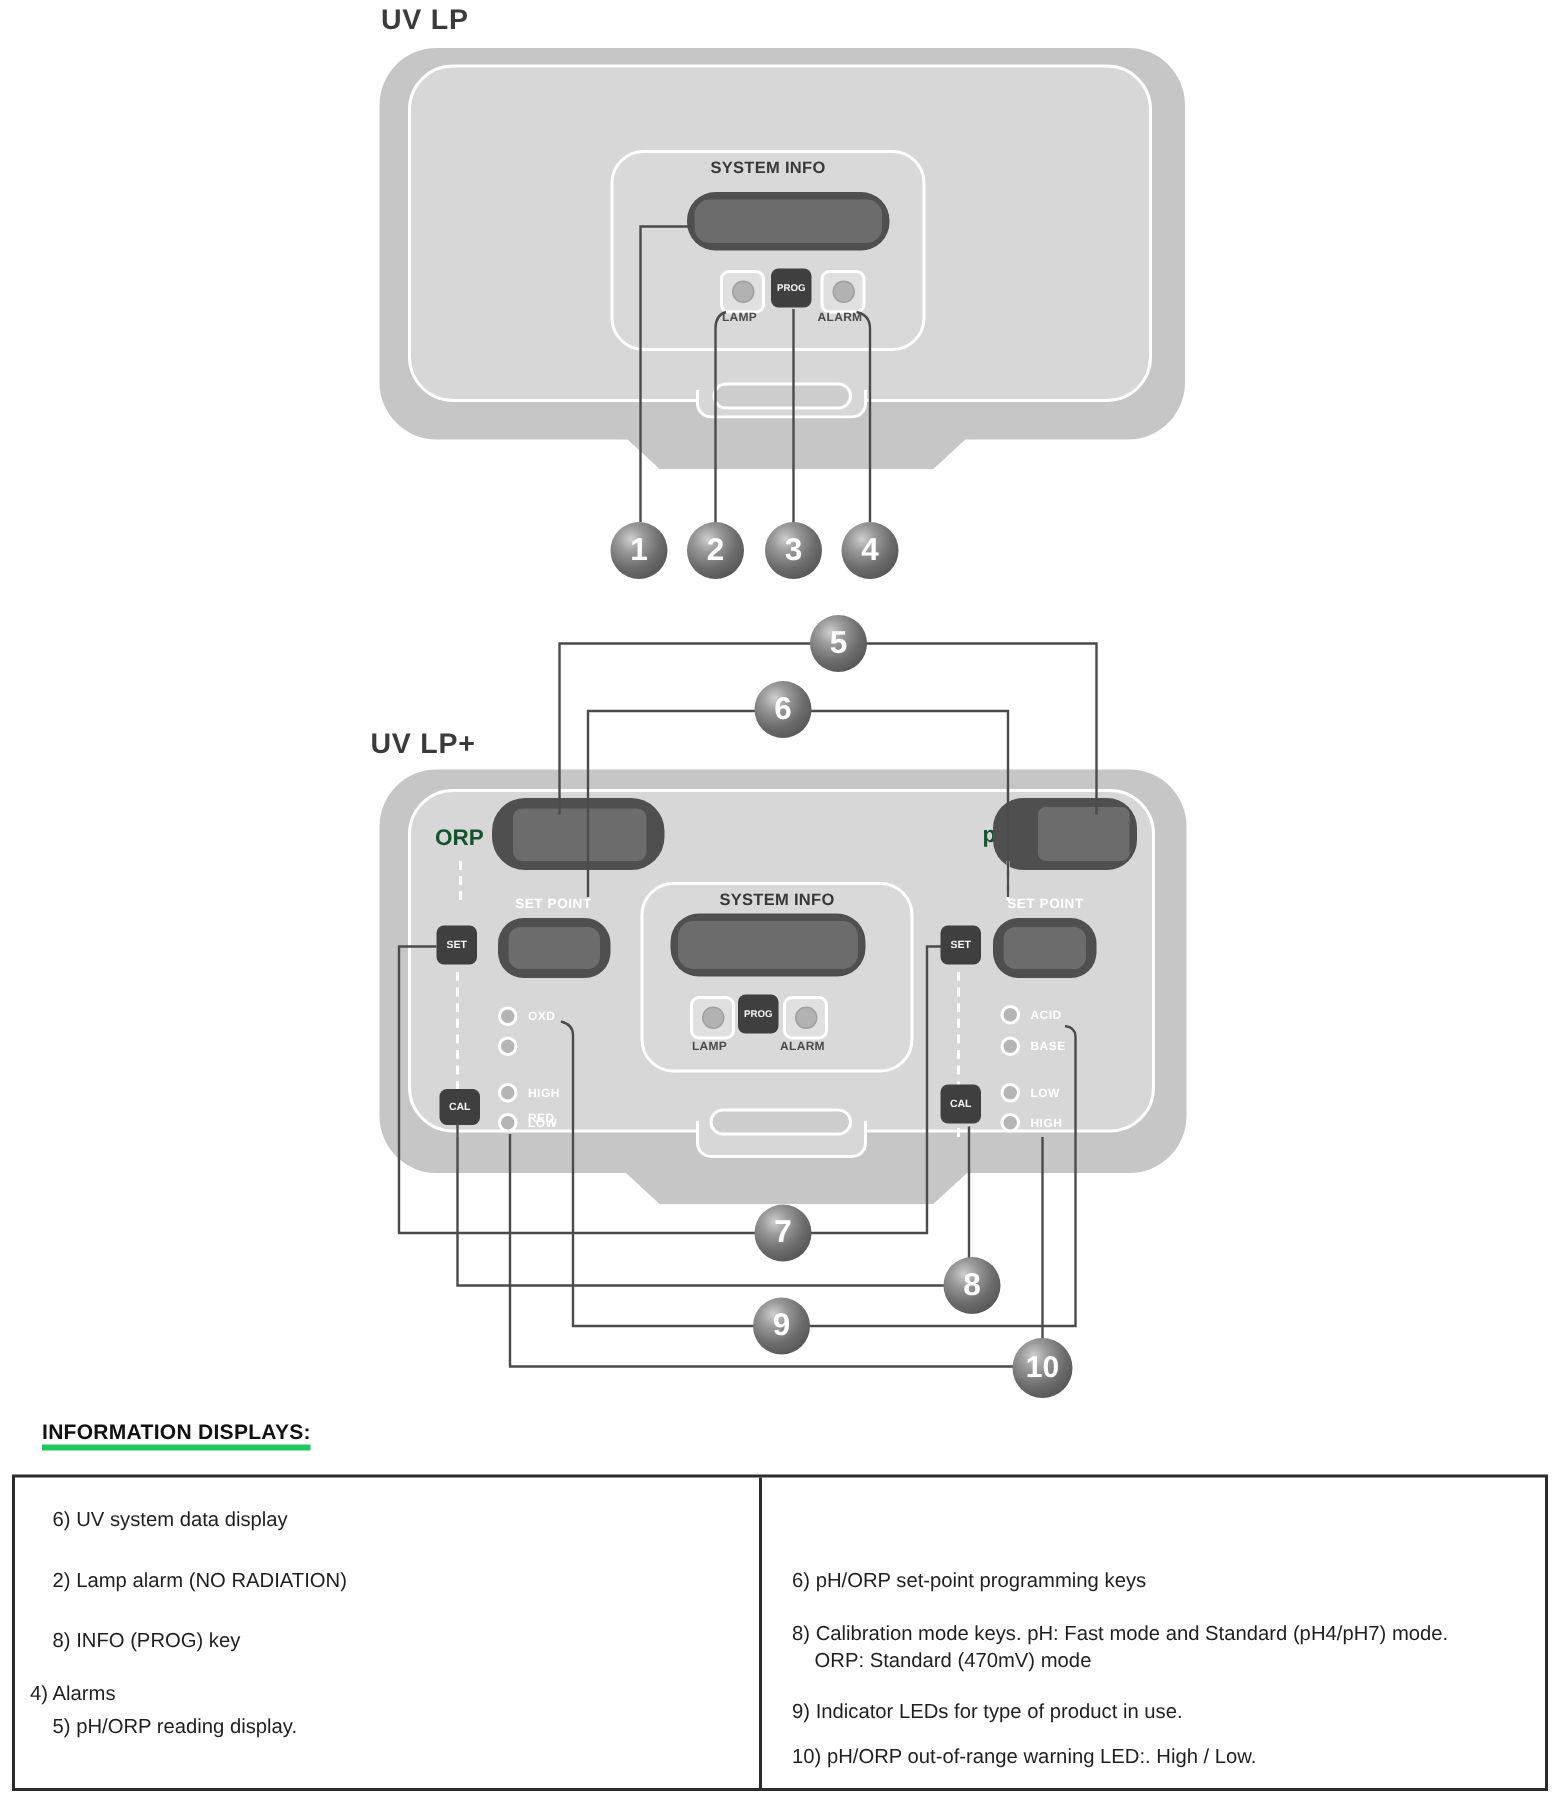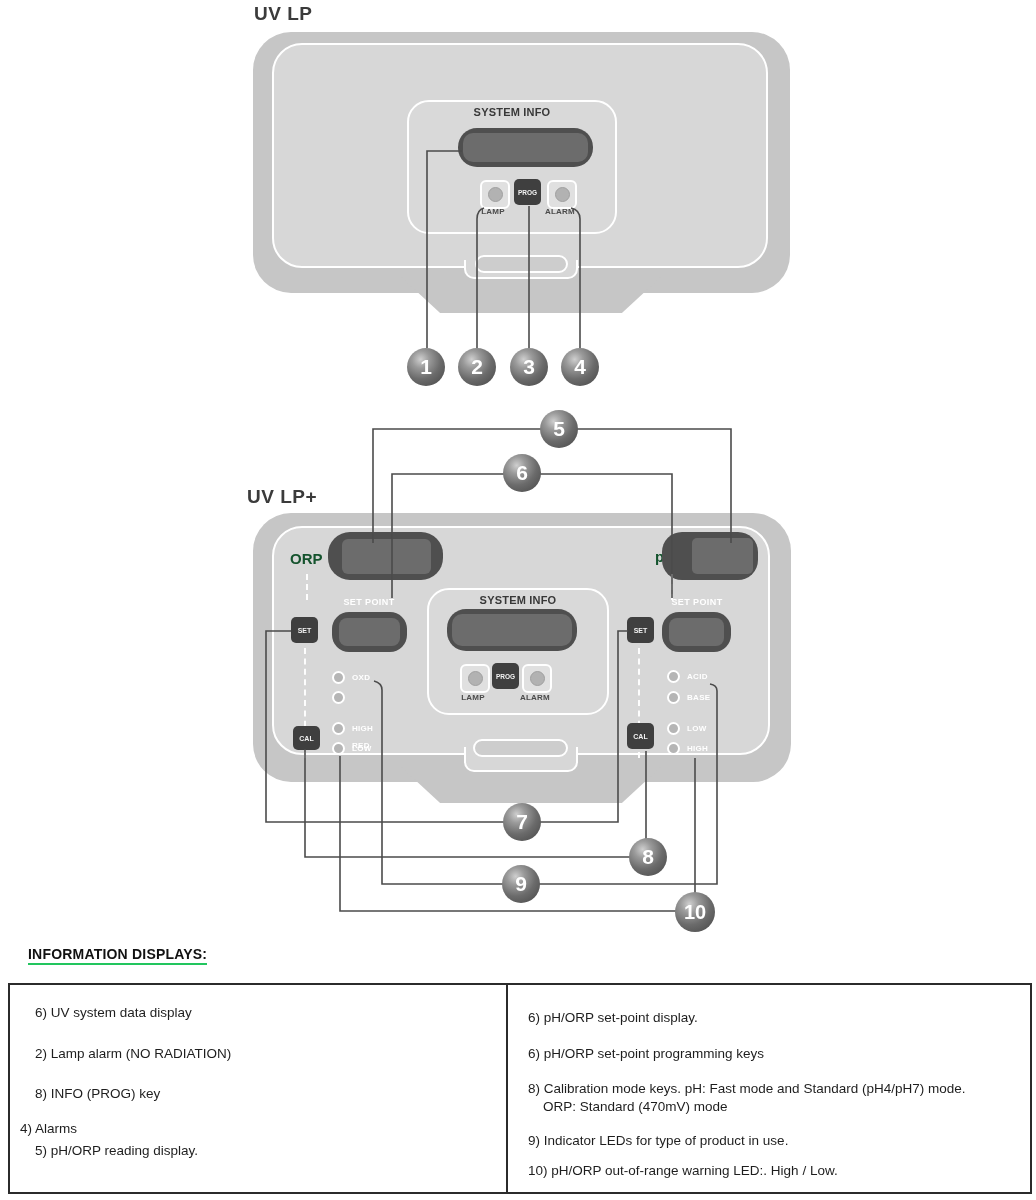--- a/index.html
+++ b/index.html
@@ -36,21 +36,21 @@
   .led-label{position:absolute;font-size:8px;font-weight:bold;color:#ffffff;letter-spacing:.3px;}
 
   .leads{position:absolute;left:0;top:0;z-index:6;pointer-events:none;}
 
   .callout{position:absolute;width:38px;height:38px;border-radius:50%;z-index:7;
            background:radial-gradient(circle at 36% 30%, #cfcfcf 0%, #9a9a9a 24%, #6b6b6b 55%, #565656 80%, #a5a5a5 100%);
            color:#ffffff;font-weight:bold;font-size:21px;display:flex;align-items:center;justify-content:center;}
   .callout.big{width:40px;height:40px;font-size:20px;}
 
   .info-heading{position:absolute;font-size:14px;font-weight:bold;color:#111;
-                border-bottom:2px solid #22c55e;padding-bottom:1px;letter-spacing:.2px;}
+                border-bottom:4px solid #22c55e;padding-bottom:1px;letter-spacing:.2px;}
   .info-table{position:absolute;border:2px solid #2b2b2b;background:#ffffff;}
   .info-divider{position:absolute;top:0;bottom:0;width:0;border-left:2px solid #2b2b2b;}
   .info-item{position:absolute;font-size:13.5px;color:#1e1e1e;white-space:pre-wrap;line-height:1.35;}
 </style>
 </head>
 <body>
 
 <div class="stage">
 
   <div class="panel-title" style="left:254px;top:3px;">UV LP</div>
@@ -173,21 +173,20 @@
 
   <div class="info-table" style="left:8px;top:983px;width:1020px;height:207px;">
     <div class="info-divider" style="left:496px;"></div>
 
     <div class="info-item" style="left:25px;top:19px;width:450px;">6) UV system data display</div>
     <div class="info-item" style="left:25px;top:60px;width:450px;">2) Lamp alarm (NO RADIATION)</div>
     <div class="info-item" style="left:25px;top:100px;width:450px;">8) INFO (PROG) key</div>
     <div class="info-item" style="left:10px;top:135px;width:450px;">4) Alarms</div>
     <div class="info-item" style="left:25px;top:157px;width:450px;">5) pH/ORP reading display.</div>
 
-    <div class="info-item" style="left:518px;top:24px;width:490px;">6) pH/ORP set-point display.</div>
     <div class="info-item" style="left:518px;top:60px;width:490px;">6) pH/ORP set-point programming keys</div>
     <div class="info-item" style="left:518px;top:95px;width:490px;">8) Calibration mode keys. pH: Fast mode and Standard (pH4/pH7) mode.
     ORP: Standard (470mV) mode</div>
     <div class="info-item" style="left:518px;top:147px;width:490px;">9) Indicator LEDs for type of product in use.</div>
     <div class="info-item" style="left:518px;top:177px;width:490px;">10) pH/ORP out-of-range warning LED:. High / Low.</div>
   </div>
 
 </div>
 
 </body></html>

